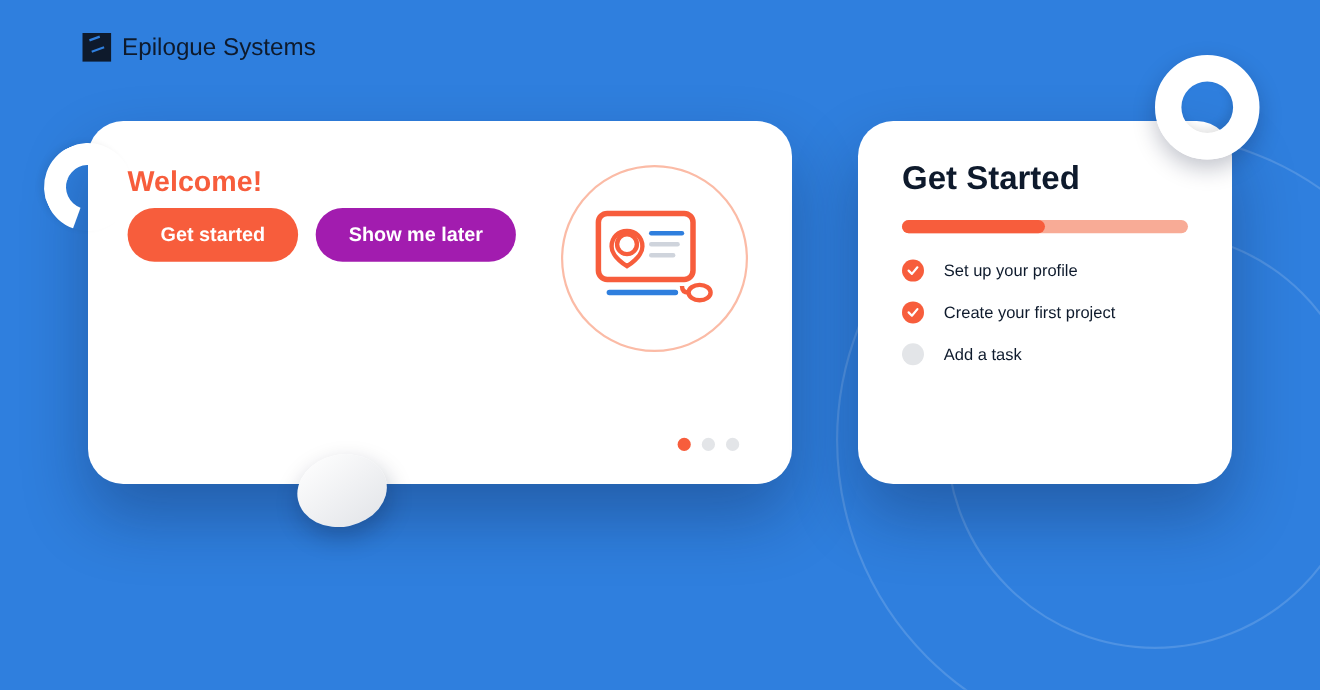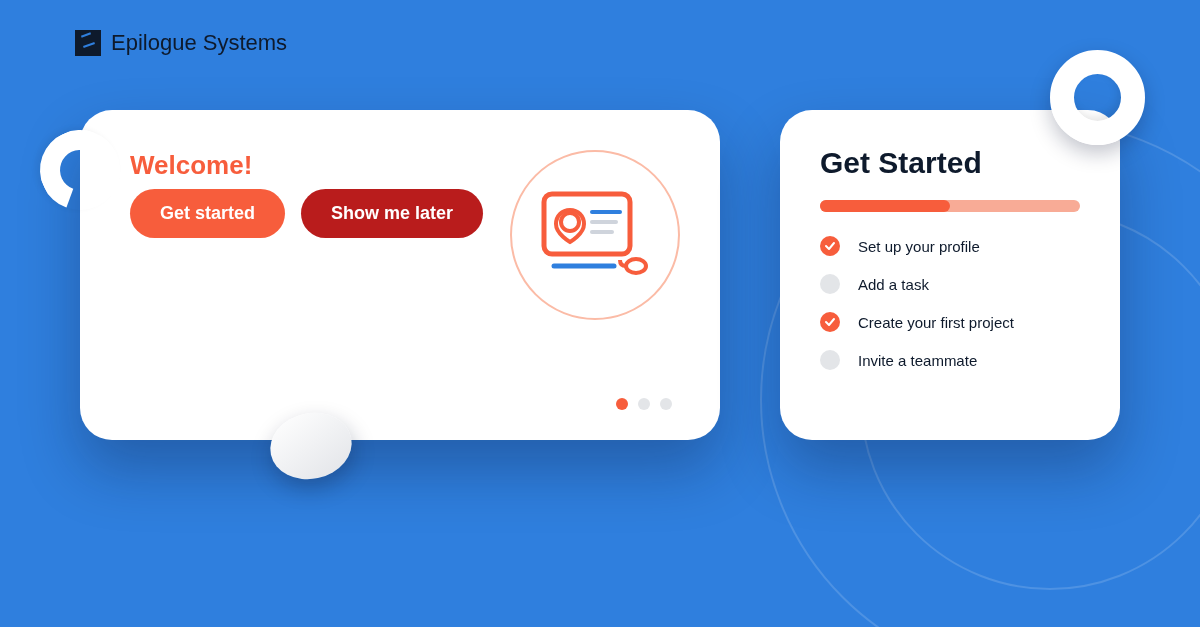--- a/index.html
+++ b/index.html
@@ -64,21 +64,21 @@
       transform: rotate(-20deg);
     }
     .card-tour {
       position: absolute;
       left: 80px;
       top: 110px;
       width: 640px;
       height: 330px;
       background: #fff;
       border-radius: 32px;
-      padding: 40px 50px;
+      padding: 40px 36px;
       box-shadow: 0 30px 60px rgba(10,20,50,0.3);
     }
     .welcome {
       color: #f75d3c;
       font-size: 26px;
       font-weight: 700;
       margin-bottom: 8px;
     }
     .tour-heading {
       color: #0e1a2c;
@@ -95,21 +95,21 @@
     .btn {
       padding: 14px 30px;
       border-radius: 999px;
       font-size: 18px;
       font-weight: 600;
       border: none;
       cursor: pointer;
       color: #fff;
     }
     .btn-primary { background: #f75d3c; }
-    .btn-secondary { background: #b91c1c; }
+    .btn-secondary { background: #a21caf; }
     .tour-illustration {
       position: absolute;
       right: 40px;
       top: 40px;
       width: 170px;
       height: 170px;
       border-radius: 50%;
       border: 2px solid #fbbba6;
       background: #fff;
       display: flex;
@@ -270,33 +270,29 @@
   <ul class="check-list">
     <li class="check-item">
       <span class="check-circle done">
         <svg viewBox="0 0 12 12">
             <path d="M2 6 L5 9 L10 3" stroke="#fff" stroke-width="2" fill="none" stroke-linecap="round" stroke-linejoin="round"></path>
           </svg>
       </span>
       <span>Set up your profile</span>
     </li>
     <li class="check-item">
-      <span class="check-circle"></span>
-      <span>Add a task</span>
-    </li>
-    <li class="check-item">
       <span class="check-circle done">
         <svg viewBox="0 0 12 12">
             <path d="M2 6 L5 9 L10 3" stroke="#fff" stroke-width="2" fill="none" stroke-linecap="round" stroke-linejoin="round"></path>
           </svg>
       </span>
       <span>Create your first project</span>
     </li>
     <li class="check-item">
       <span class="check-circle"></span>
-      <span>Invite a teammate</span>
+      <span>Add a task</span>
     </li>
   </ul>
 </div>
 
 <div class="deco-ring-top"></div>
 <div class="deco-ring-left"></div>
 <div class="deco-disc-bottom"></div>
 
 </body></html>

